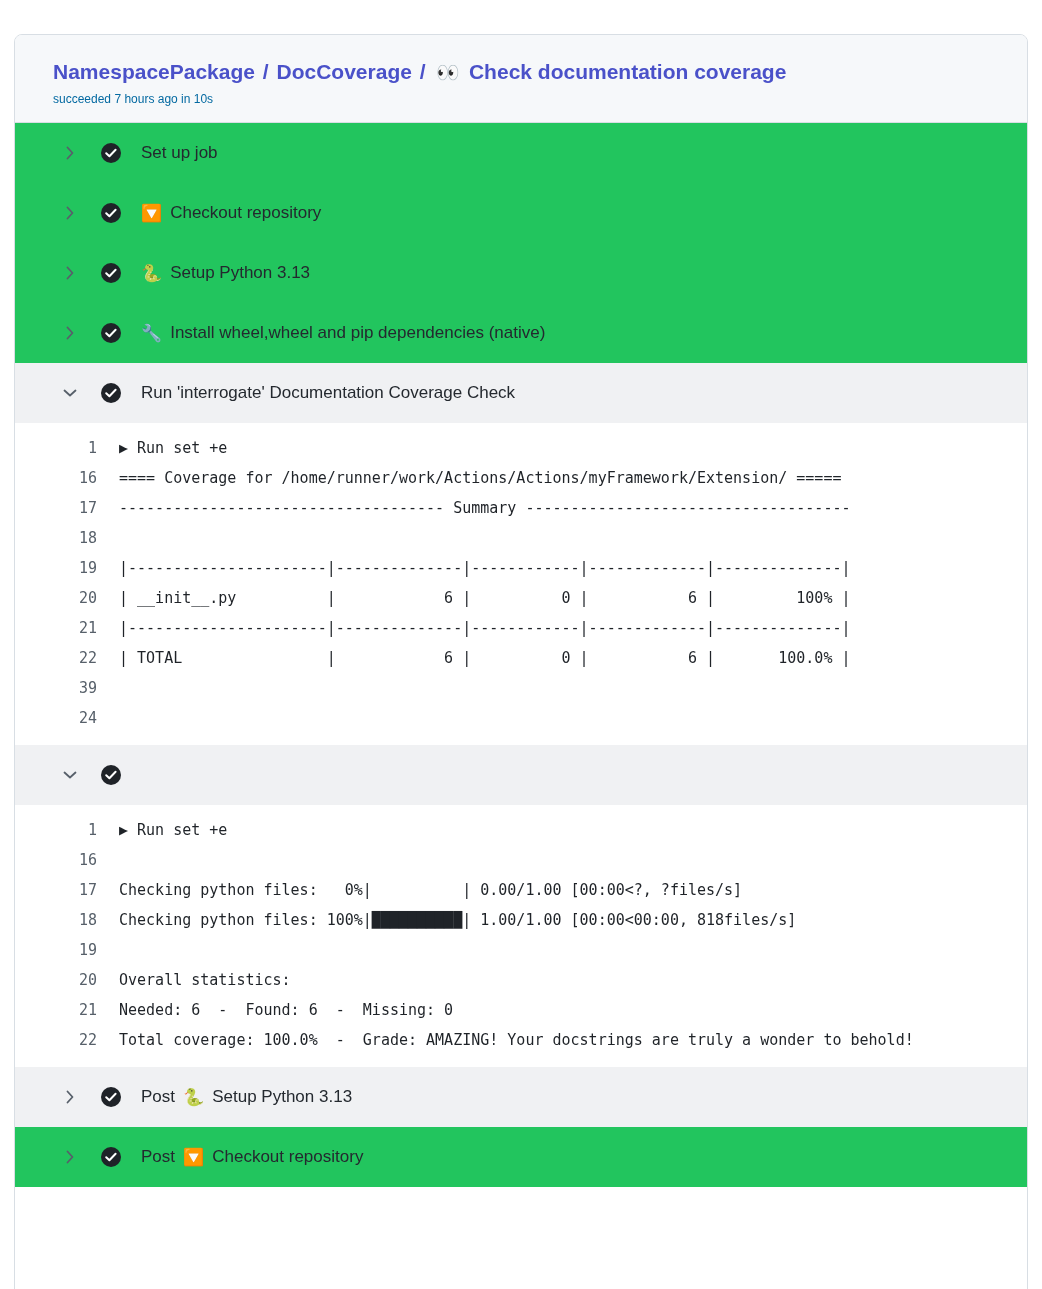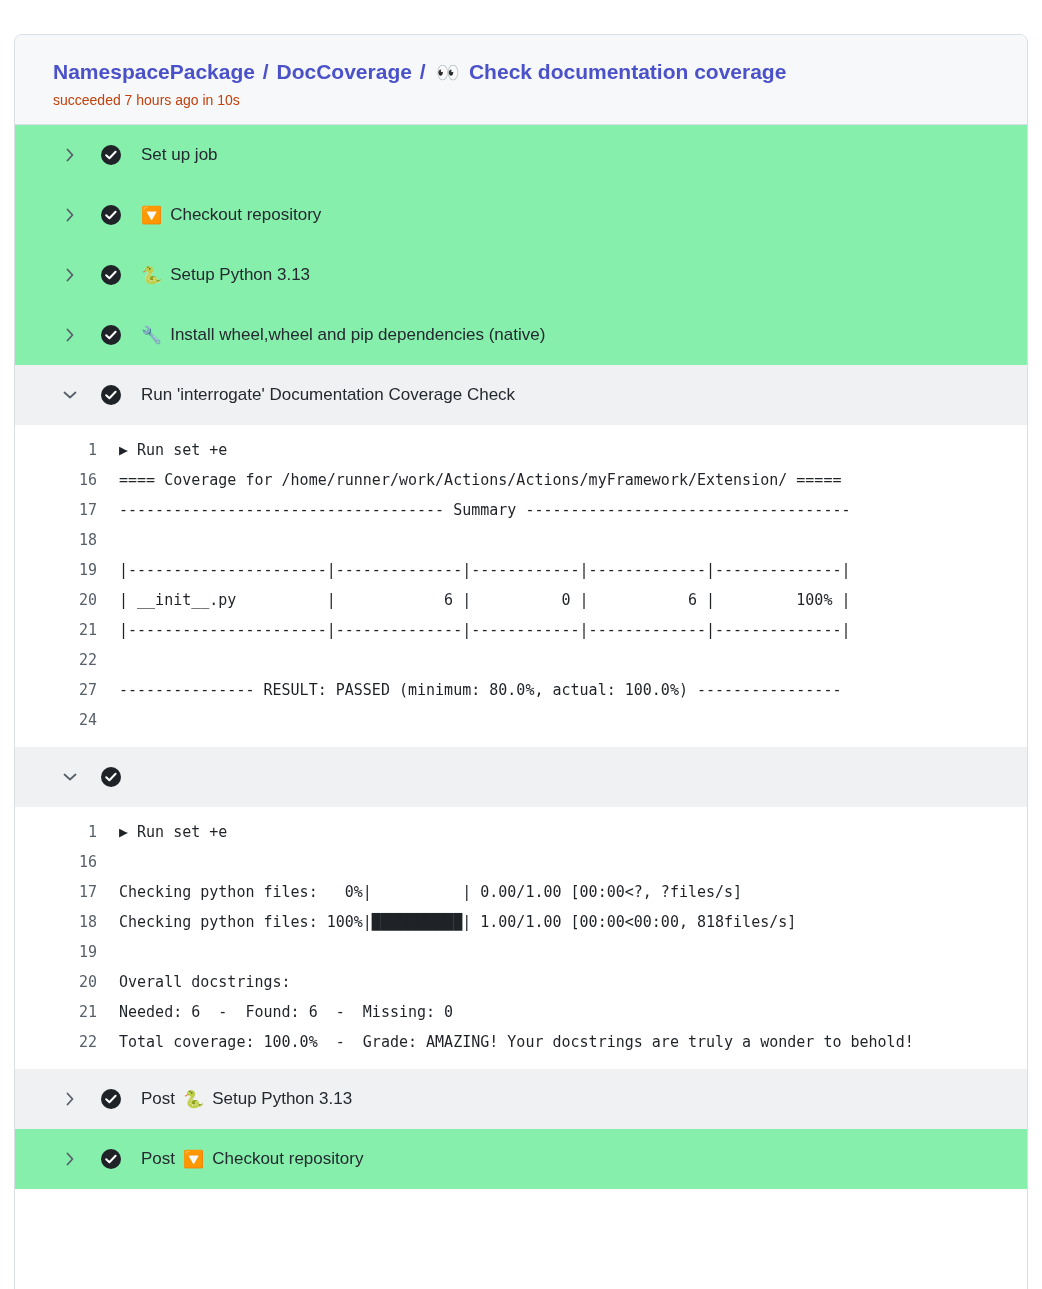--- a/index.html
+++ b/index.html
@@ -39,33 +39,33 @@
     line-height: 1.25;
     color: #5a5fd0;
     white-space: nowrap;
   }
   .breadcrumb .crumb { color: #4a51c9; }
   .breadcrumb .sep { color: #4a51c9; padding: 0 2px; }
   .breadcrumb .emoji { font-size: 19px; padding: 0 3px; }
   .breadcrumb .current { color: #4a51c9; }
   .run-subtitle {
     margin-top: 7px;
-    font-size: 14px;
-    color: #c2410c;
+    font-size: 12px;
+    color: #0369a1;
   }
   .steps { padding: 0; }
   .step-row {
     display: flex;
     align-items: center;
     height: 60px;
     padding-left: 44px;
     font-size: 17px;
     color: #24292f;
     cursor: pointer;
-    background: #86efac;
+    background: #22c55e;
   }
   .step-row.expanded { background: #f0f1f3; }
   .chevron {
     width: 22px;
     flex: 0 0 22px;
     color: #57606a;
     font-size: 17px;
     line-height: 1;
     display: flex;
     align-items: center;
@@ -221,22 +221,22 @@
       </div>
 
       <div class="log-block">
         <div class="log-line"><span class="log-num">1</span><span class="log-text">▶ Run set +e</span></div>
         <div class="log-line"><span class="log-num">16</span><span class="log-text">==== Coverage for /home/runner/work/Actions/Actions/myFramework/Extension/ =====</span></div>
         <div class="log-line"><span class="log-num">17</span><span class="log-text">------------------------------------ Summary ------------------------------------</span></div>
         <div class="log-line"><span class="log-num">18</span></div>
         <div class="log-line"><span class="log-num">19</span><span class="log-text">|----------------------|--------------|------------|-------------|--------------|</span></div>
         <div class="log-line"><span class="log-num">20</span><span class="log-text">| __init__.py          |            6 |          0 |           6 |         100% |</span></div>
         <div class="log-line"><span class="log-num">21</span><span class="log-text">|----------------------|--------------|------------|-------------|--------------|</span></div>
-        <div class="log-line"><span class="log-num">22</span></div>
-        <div class="log-line"><span class="log-num">27</span><span class="log-text">--------------- RESULT: PASSED (minimum: 80.0%, actual: 100.0%) ----------------</span></div>
+        <div class="log-line"><span class="log-num">22</span><span class="log-text">| TOTAL                |            6 |          0 |           6 |       100.0% |</span></div>
+        <div class="log-line"><span class="log-num">39</span></div>
         <div class="log-line"><span class="log-num">24</span></div>
       </div>
 
       <div class="step-row expanded">
         <span class="chevron">
           <svg class="chev-svg" width="14" height="12" viewBox="0 0 14 12" fill="none">
               <path d="M1.5 3.5 L7 8.5 L12.5 3.5" stroke="#57606a" stroke-width="1.8" stroke-linecap="round" stroke-linejoin="round"></path>
             </svg>
         </span>
         <span class="status-icon">
@@ -246,21 +246,21 @@
             </svg>
         </span>
       </div>
 
       <div class="log-block">
         <div class="log-line"><span class="log-num">1</span><span class="log-text">▶ Run set +e</span></div>
         <div class="log-line"><span class="log-num">16</span><span class="log-text"></span></div>
         <div class="log-line"><span class="log-num">17</span><span class="log-text">Checking python files:   0%|          | 0.00/1.00 [00:00&lt;?, ?files/s]</span></div>
         <div class="log-line"><span class="log-num">18</span><span class="log-text">Checking python files: 100%|██████████| 1.00/1.00 [00:00&lt;00:00, 818files/s]</span></div>
         <div class="log-line"><span class="log-num">19</span><span class="log-text"></span></div>
-        <div class="log-line"><span class="log-num">20</span><span class="log-text">Overall docstrings:</span></div>
+        <div class="log-line"><span class="log-num">20</span><span class="log-text">Overall statistics:</span></div>
         <div class="log-line"><span class="log-num">21</span><span class="log-text">Needed: 6  -  Found: 6  -  Missing: 0</span></div>
         <div class="log-line"><span class="log-num">22</span><span class="log-text">Total coverage: 100.0%  -  Grade: AMAZING! Your docstrings are truly a wonder to behold!</span></div>
       </div>
 
       <div class="step-row expanded">
         <span class="chevron">
           <svg class="chev-svg" width="12" height="14" viewBox="0 0 12 14" fill="none">
               <path d="M3.5 1.5 L8.5 7 L3.5 12.5" stroke="#57606a" stroke-width="1.8" stroke-linecap="round" stroke-linejoin="round"></path>
             </svg>
         </span>

